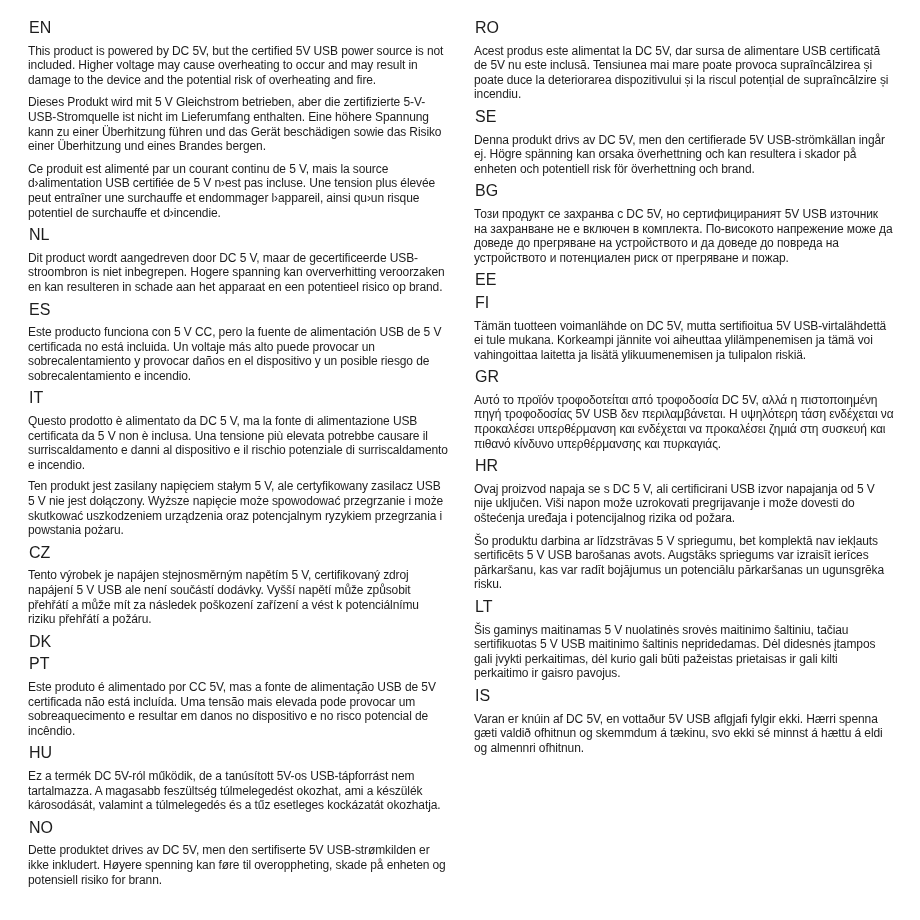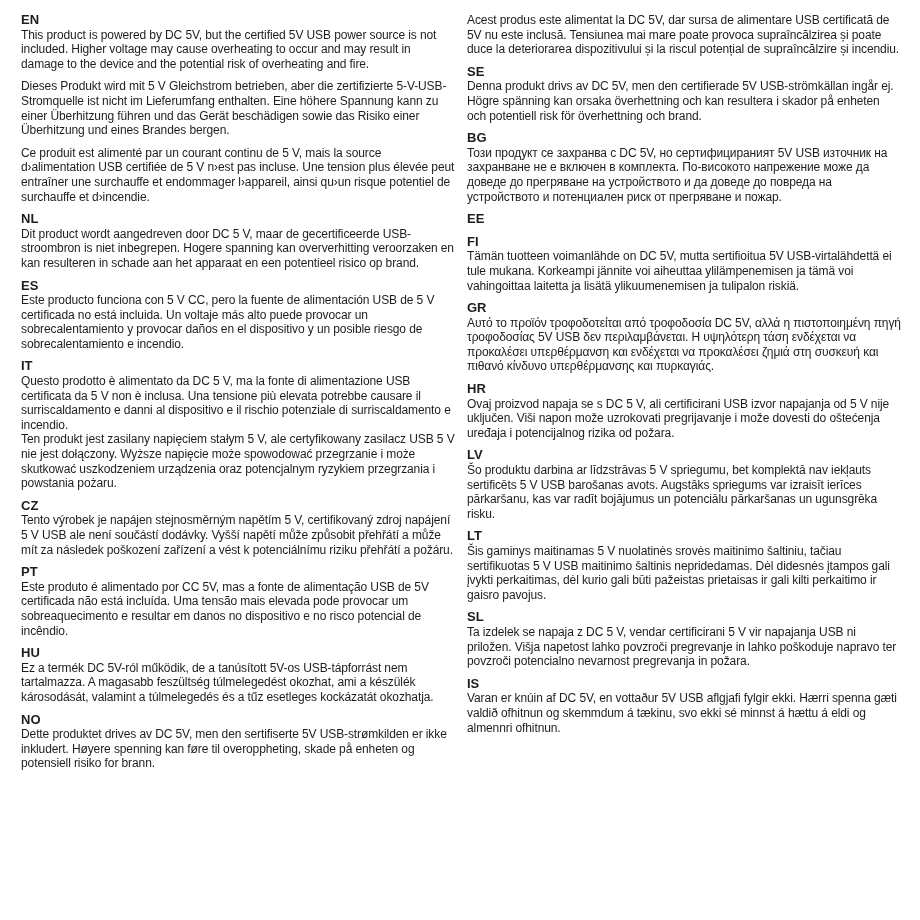--- a/index.html
+++ b/index.html
@@ -24,27 +24,27 @@
     width: 434px;
     flex: none;
   }
   section.lang {
     margin: 0 0 8px 0;
   }
   section.lang.tight {
     margin-bottom: 0;
   }
   .lang h2 {
-    margin: 0;
-    font-size: 13px;
+    margin: 8px;
+    font-size: 16px;
     line-height: 14.6px;
-    font-weight: 700;
+    font-weight: 400;
   }
   .lang p {
-    margin: 0;
+    margin: 7px;
     font-size: 12px;
     line-height: 14.6px;
     letter-spacing: -0.1px;
     font-weight: 400;
   }
 </style>
 </head>
 <body>
 
 <div class="page">
@@ -73,37 +73,39 @@
       <p>Questo prodotto è alimentato da DC 5 V, ma la fonte di alimentazione USB certificata da 5 V non è inclusa. Una tensione più elevata potrebbe causare il surriscaldamento e danni al dispositivo e il rischio potenziale di surriscaldamento e incendio.</p>
     </section>
     <section class="lang">
       <p>Ten produkt jest zasilany napięciem stałym 5 V, ale certyfikowany zasilacz USB 5 V nie jest dołączony. Wyższe napięcie może spowodować przegrzanie i może skutkować uszkodzeniem urządzenia oraz potencjalnym ryzykiem przegrzania i powstania pożaru.</p>
     </section>
     <section class="lang">
       <h2>CZ</h2>
       <p>Tento výrobek je napájen stejnosměrným napětím 5 V, certifikovaný zdroj napájení 5 V USB ale není součástí dodávky. Vyšší napětí může způsobit přehřátí a může mít za následek poškození zařízení a vést k potenciálnímu riziku přehřátí a požáru.</p>
     </section>
     <section class="lang">
+      <h2>DK</h2>
     </section>
     <section class="lang">
       <h2>PT</h2>
       <p>Este produto é alimentado por CC 5V, mas a fonte de alimentação USB de 5V certificada não está incluída. Uma tensão mais elevada pode provocar um sobreaquecimento e resultar em danos no dispositivo e no risco potencial de incêndio.</p>
     </section>
     <section class="lang">
       <h2>HU</h2>
       <p>Ez a termék DC 5V-ról működik, de a tanúsított 5V-os USB-tápforrást nem tartalmazza. A magasabb feszültség túlmelegedést okozhat, ami a készülék károsodását, valamint a túlmelegedés és a tűz esetleges kockázatát okozhatja.</p>
     </section>
     <section class="lang">
       <h2>NO</h2>
       <p>Dette produktet drives av DC 5V, men den sertifiserte 5V USB-strømkilden er ikke inkludert. Høyere spenning kan føre til overoppheting, skade på enheten og potensiell risiko for brann.</p>
     </section>
   </div>
 
   <div class="col">
     <section class="lang">
+      <h2>RO</h2>
       <p>Acest produs este alimentat la DC 5V, dar sursa de alimentare USB certificată de 5V nu este inclusă. Tensiunea mai mare poate provoca supraîncălzirea și poate duce la deteriorarea dispozitivului și la riscul potențial de supraîncălzire și incendiu.</p>
     </section>
     <section class="lang">
       <h2>SE</h2>
       <p>Denna produkt drivs av DC 5V, men den certifierade 5V USB-strömkällan ingår ej. Högre spänning kan orsaka överhettning och kan resultera i skador på enheten och potentiell risk för överhettning och brand.</p>
     </section>
     <section class="lang">
       <h2>BG</h2>
       <p>Този продукт се захранва с DC 5V, но сертифицираният 5V USB източник на захранване не е включен в комплекта. По-високото напрежение може да доведе до прегряване на устройството и да доведе до повреда на устройството и потенциален риск от прегряване и пожар.</p>
     </section>
@@ -116,30 +118,25 @@
     </section>
     <section class="lang">
       <h2>GR</h2>
       <p>Αυτό το προϊόν τροφοδοτείται από τροφοδοσία DC 5V, αλλά η πιστοποιημένη πηγή τροφοδοσίας 5V USB δεν περιλαμβάνεται. Η υψηλότερη τάση ενδέχεται να προκαλέσει υπερθέρμανση και ενδέχεται να προκαλέσει ζημιά στη συσκευή και πιθανό κίνδυνο υπερθέρμανσης και πυρκαγιάς.</p>
     </section>
     <section class="lang">
       <h2>HR</h2>
       <p>Ovaj proizvod napaja se s DC 5 V, ali certificirani USB izvor napajanja od 5 V nije uključen. Viši napon može uzrokovati pregrijavanje i može dovesti do oštećenja uređaja i potencijalnog rizika od požara.</p>
     </section>
     <section class="lang">
-      <h2>LV</h2>
       <p>Šo produktu darbina ar līdzstrāvas 5 V spriegumu, bet komplektā nav iekļauts sertificēts 5 V USB barošanas avots. Augstāks spriegums var izraisīt ierīces pārkaršanu, kas var radīt bojājumus un potenciālu pārkaršanas un ugunsgrēka risku.</p>
     </section>
     <section class="lang">
       <h2>LT</h2>
       <p>Šis gaminys maitinamas 5 V nuolatinės srovės maitinimo šaltiniu, tačiau sertifikuotas 5 V USB maitinimo šaltinis nepridedamas. Dėl didesnės įtampos gali įvykti perkaitimas, dėl kurio gali būti pažeistas prietaisas ir gali kilti perkaitimo ir gaisro pavojus.</p>
-    </section>
-    <section class="lang">
-      <h2>SL</h2>
-      <p>Ta izdelek se napaja z DC 5 V, vendar certificirani 5 V vir napajanja USB ni priložen. Višja napetost lahko povzroči pregrevanje in lahko poškoduje napravo ter povzroči potencialno nevarnost pregrevanja in požara.</p>
     </section>
     <section class="lang">
       <h2>IS</h2>
       <p>Varan er knúin af DC 5V, en vottaður 5V USB aflgjafi fylgir ekki. Hærri spenna gæti valdið ofhitnun og skemmdum á tækinu, svo ekki sé minnst á hættu á eldi og almennri ofhitnun.</p>
     </section>
   </div>
 
 </div>
 
 </body></html>

